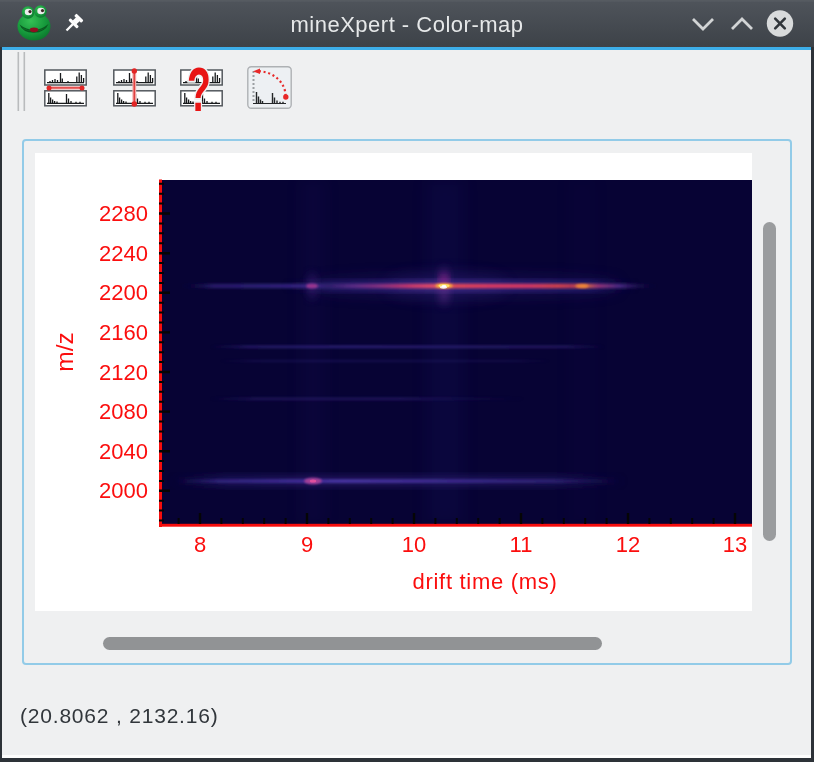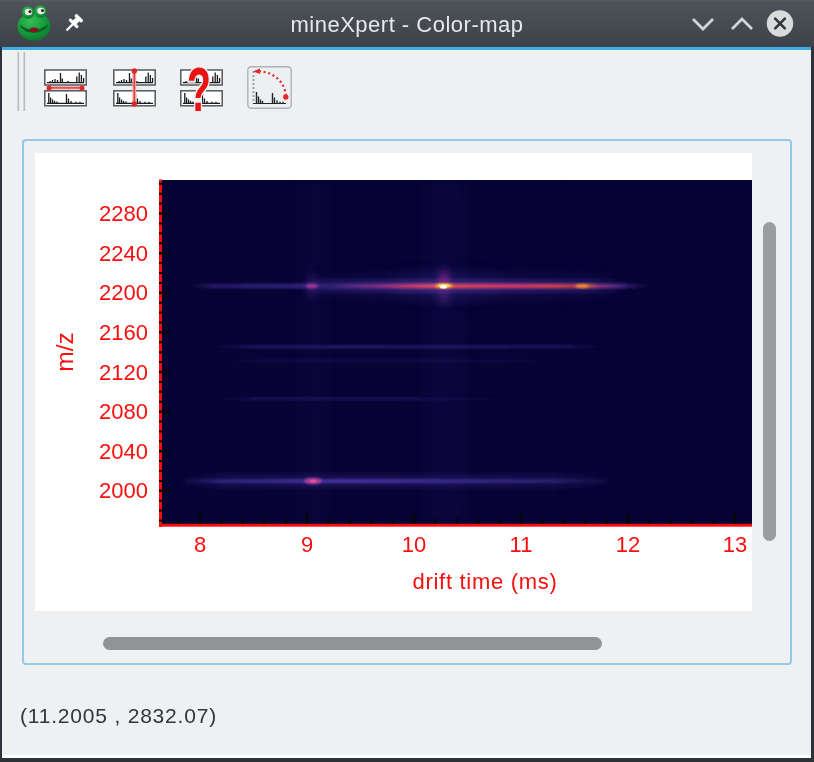--- a/index.html
+++ b/index.html
@@ -264,17 +264,17 @@
     <text x="486" y="399" text-anchor="middle">11</text>
     <text x="593" y="399" text-anchor="middle">12</text>
     <text x="700" y="399" text-anchor="middle">13</text>
     <text x="450" y="436" text-anchor="middle" letter-spacing="0.7">drift time (ms)</text>
     <text x="29" y="207.5" font-size="24.5" text-anchor="middle" transform="rotate(-90 29 199)">m/z</text>
   </g>
 </svg>
 
 <div id="vthumb"></div>
 <div id="hthumb"></div>
-<div id="status">(11.2005 , 2832.07)</div>
+<div id="status">(20.8062 , 2132.16)</div>
 <div id="whitestrip"></div>
 <div id="borderL"></div>
 <div id="borderR"></div>
 <div id="borderB"></div>
 
 </body></html>

